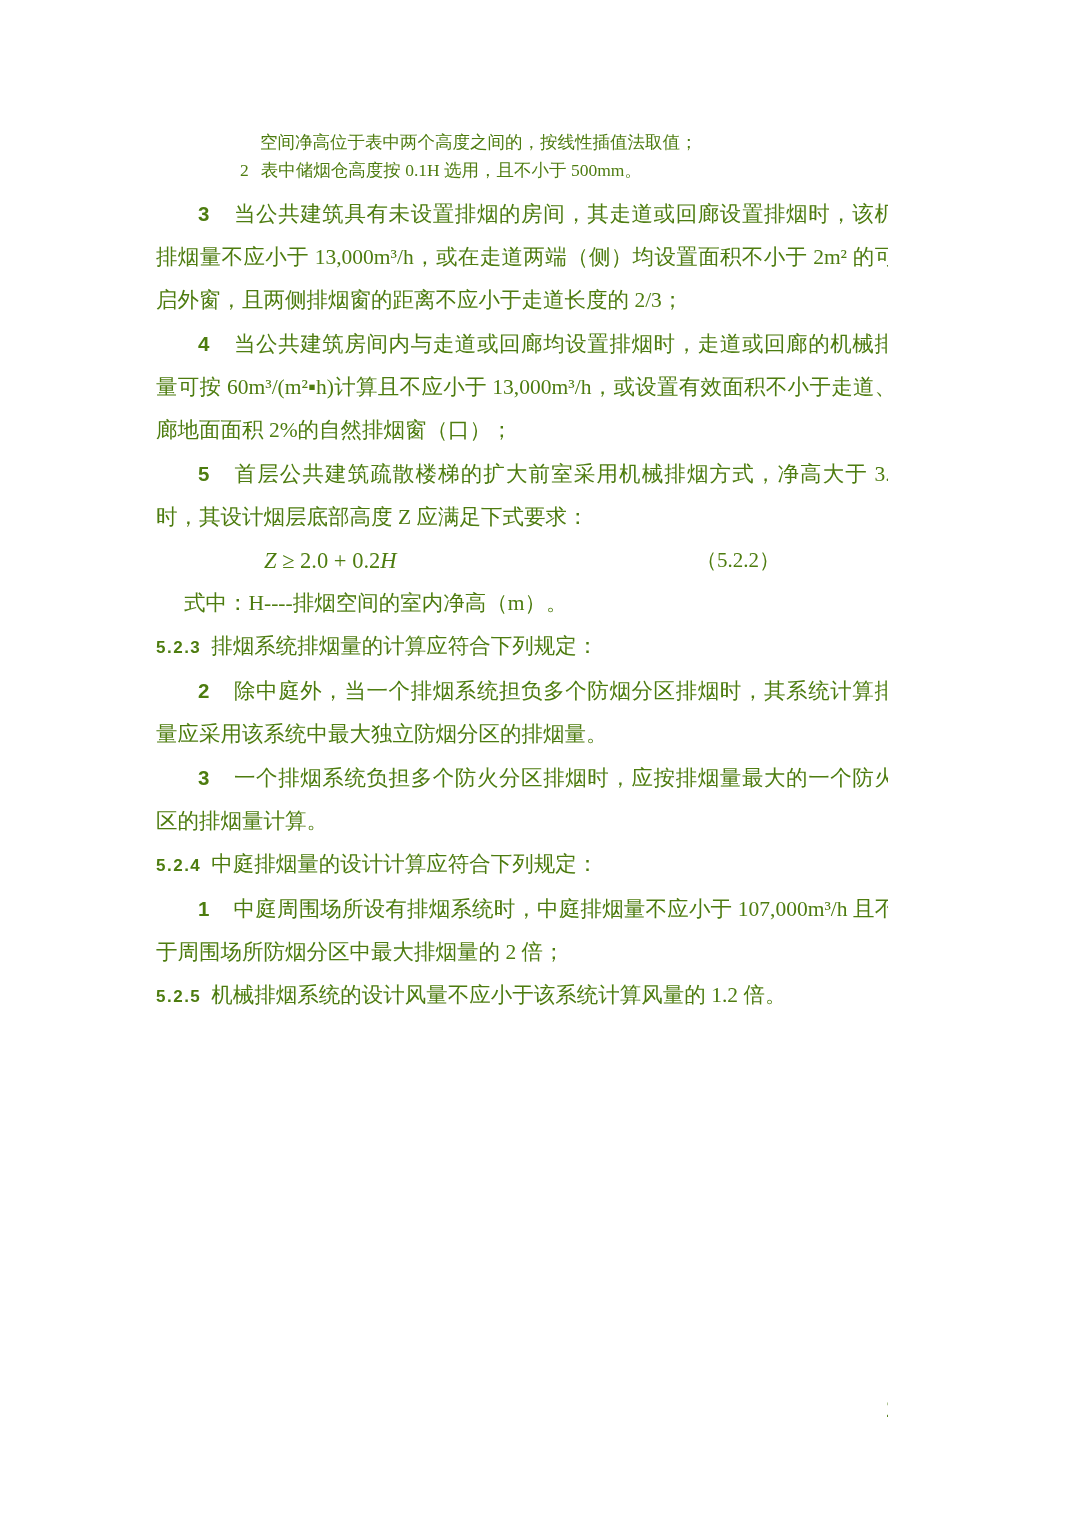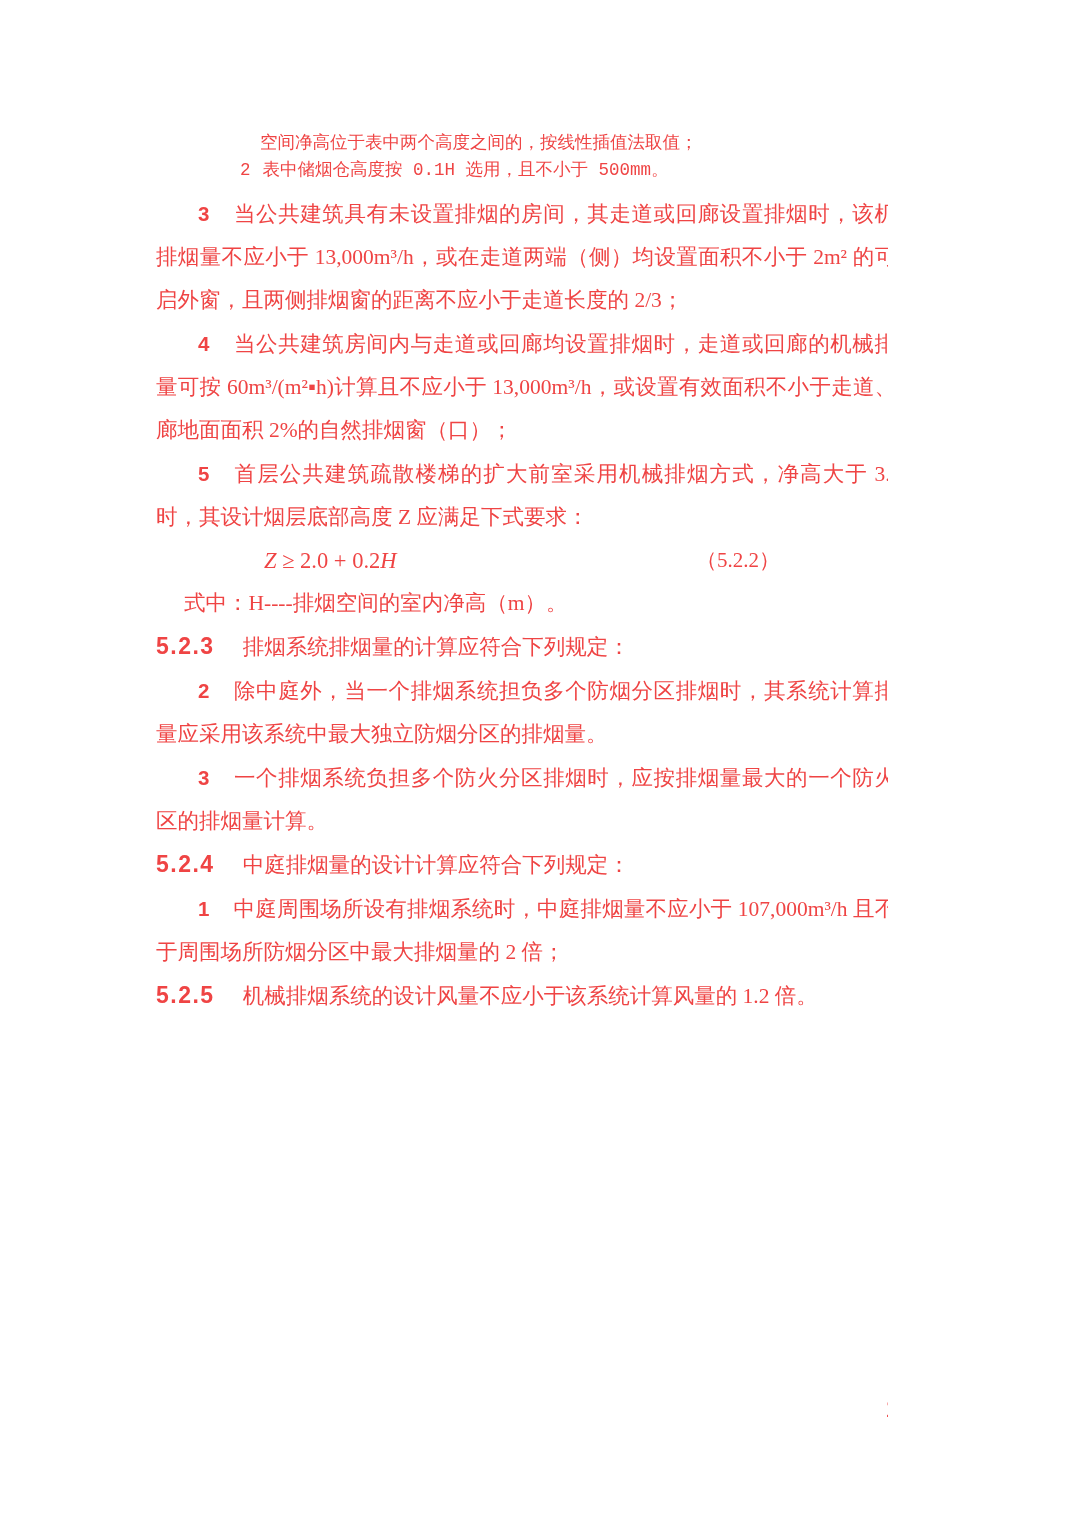--- a/index.html
+++ b/index.html
@@ -5,60 +5,60 @@
   html, body {
     margin: 0;
     padding: 0;
     background: #ffffff;
   }
   .page {
     position: relative;
     width: 888px;
     height: 1527px;
     background: #ffffff;
-    color: #ef4444;
+    color: #4d7c0f;
     font-family: "Liberation Serif", "DejaVu Serif", serif;
     overflow: hidden;
   }
   .content {
     position: absolute;
     left: 156px;
     top: 128px;
     width: 762px;
   }
   
   .notes {
     font-size: 17.5px;
     line-height: 28px;
     margin-bottom: 8px;
   }
   .note-l1 { padding-left: 104px; }
-  .note-l2 { padding-left: 84px; font-family: Liberation Mono, monospace; }
+  .note-l2 { padding-left: 84px; }
   .note-marker { margin-right: 12px; }
 
   
   p.body {
     font-size: 21.5px;
     line-height: 43px;
     margin: 0;
     text-align: justify;
   }
   p.item { text-indent: 42px; }
   .marker {
     font-family: "Liberation Sans", "DejaVu Sans", sans-serif;
     font-weight: bold;
     font-size: 20.5px;
     margin-right: 24px;
   }
   .clause-num {
     font-family: "Liberation Sans", "DejaVu Sans", sans-serif;
     font-weight: bold;
-    font-size: 23px;
+    font-size: 17px;
     letter-spacing: 1.5px;
-    margin-right: 28px;
+    margin-right: 10px;
   }
   .where-line { text-indent: 28px; }
 
   
   .formula-row {
     position: relative;
     font-size: 22.5px;
     line-height: 43px;
   }
   .formula-expr { margin-left: 108px; }

